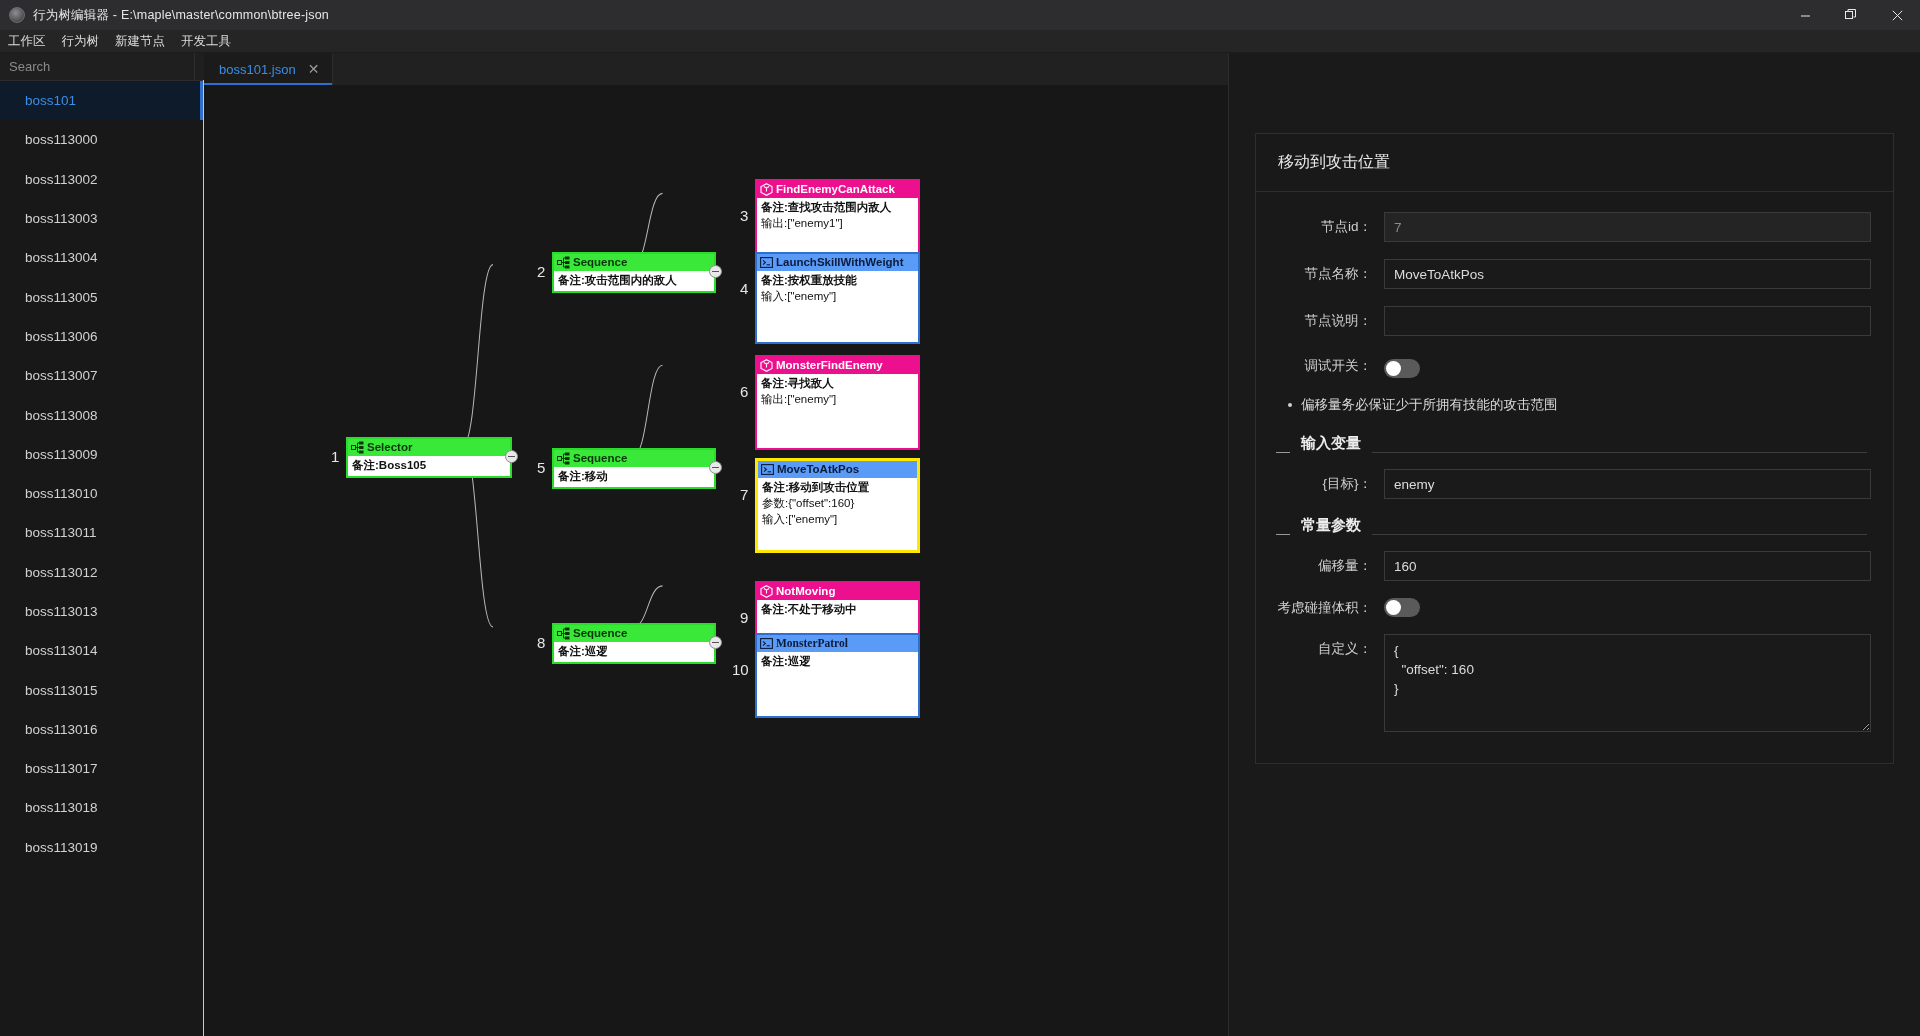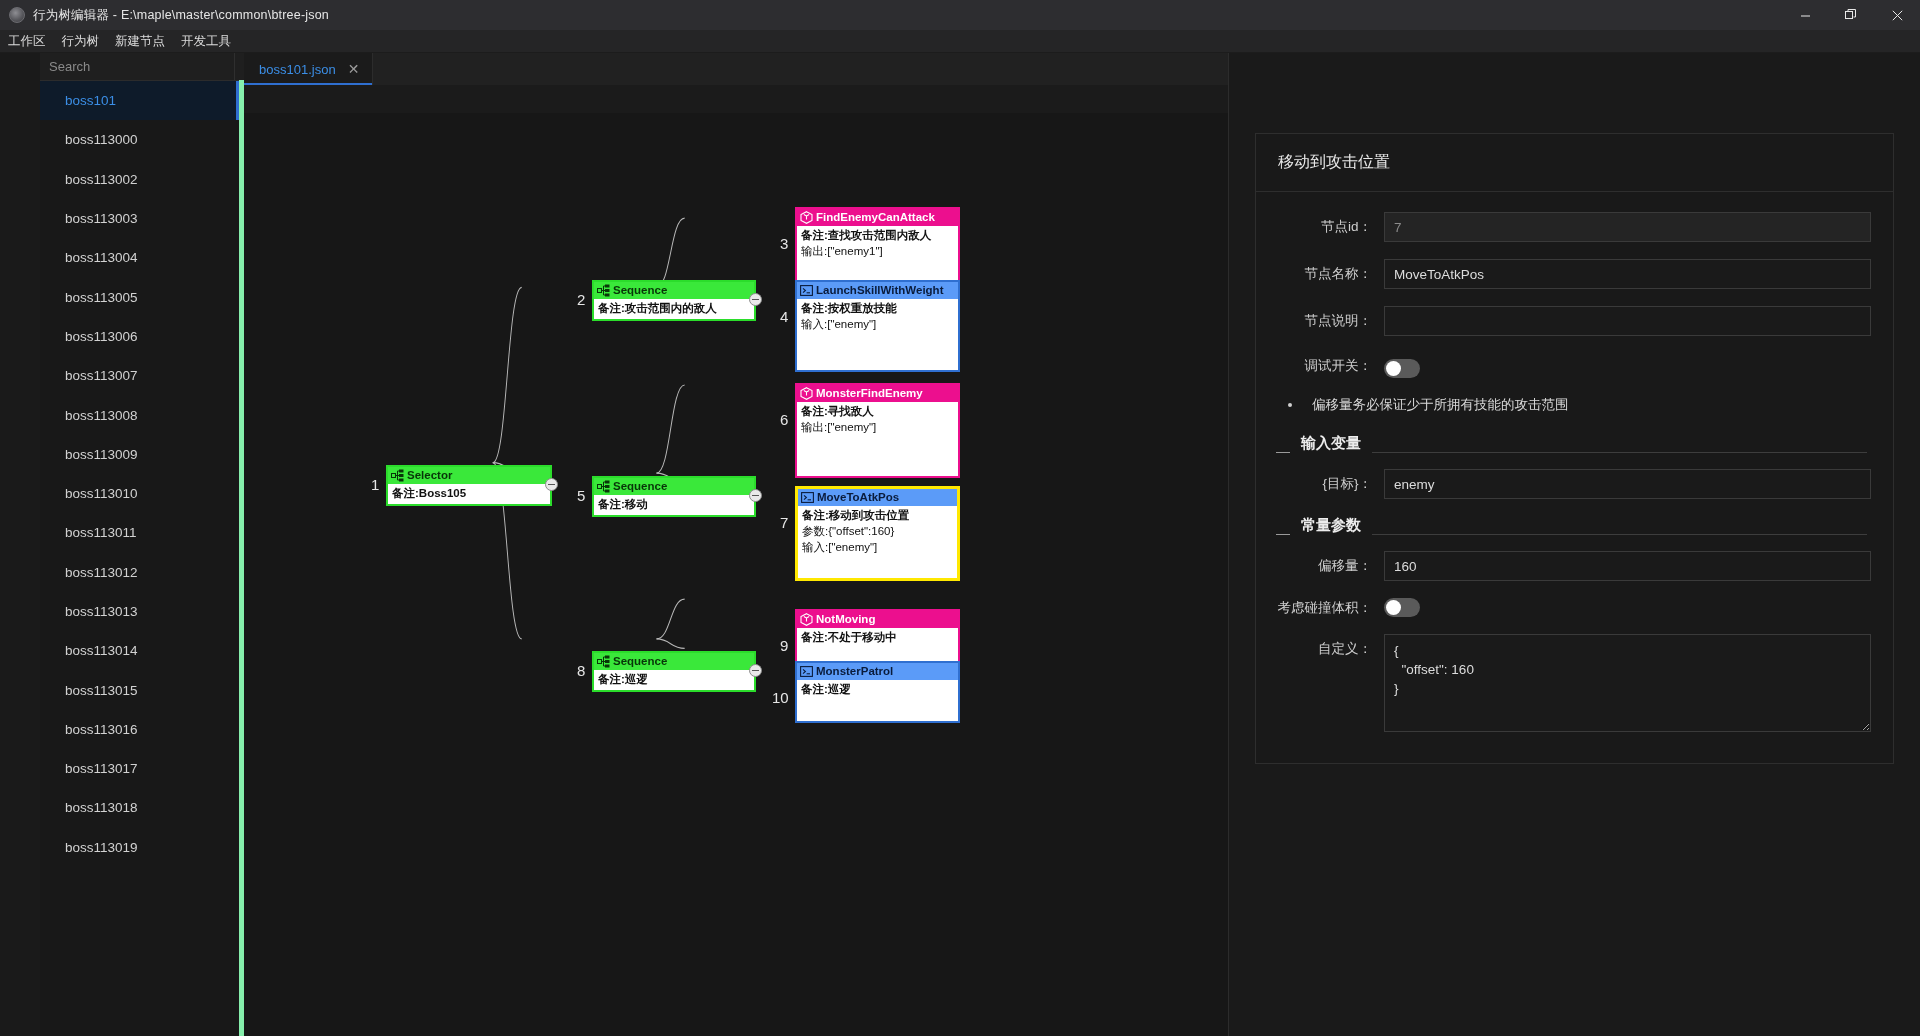--- a/index.html
+++ b/index.html
@@ -38,21 +38,21 @@
   .menu-item {
     font-size: 12.5px; color: #dcdcdc; padding: 3px 8px; line-height: 16px; white-space: nowrap;
   }
 
   
   .body { flex: 1 1 auto; display: flex; min-height: 0; }
 
   
   .sidebar {
     width: 204px; flex: 0 0 204px; background: #181818; display: flex; flex-direction: column;
-    border-right: 5px solid #86efac; min-height: 0; margin-left: 40px;
+    border-right: 1px solid #86efac; min-height: 0;
   }
   .search-row { height: 28px; flex: 0 0 28px; display: flex; background: #1f1f1f; border-bottom: 1px solid #2c2c2c; }
   .search-input {
     flex: 1 1 auto; background: #1f1f1f; border: none; outline: none; color: #cfcfcf;
     font-size: 13px; padding: 0 9px; font-family: inherit;
   }
   .search-input::placeholder { color: #8a8a8a; }
   .search-btn {
     width: 31px; flex: 0 0 31px; border-left: 1px solid #2f2f2f; display: flex;
     align-items: center; justify-content: center; background: #1f1f1f;
@@ -61,21 +61,21 @@
   .tree-item {
     height: 39.3px; display: flex; align-items: center; padding-left: 25px;
     font-size: 13.5px; color: #d2d2d2; position: relative;
   }
   .tree-item.selected { background: #0e1b2a; color: #3b8ee6; }
   .tree-item.selected::after {
     content: ""; position: absolute; right: 0; top: 0; bottom: 0; width: 3px; background: #2f6fd0;
   }
 
   
-  .canvas-wrap { flex: 1 1 auto; display: flex; flex-direction: column; min-width: 0; background: #1b1b1b; gap: 28px; }
+  .canvas-wrap { flex: 1 1 auto; display: flex; flex-direction: column; min-width: 0; background: #1b1b1b; }
   .tabstrip { height: 32px; flex: 0 0 32px; background: #212121; display: flex; align-items: stretch; }
   .tab {
     display: flex; align-items: center; gap: 12px; padding: 0 13px 0 15px;
     background: #1b1b1b; border-right: 1px solid #2c2c2c; position: relative;
   }
   .tab .tab-label { font-size: 13px; color: #3b8ee6; }
   .tab::after { content: ""; position: absolute; left: 0; right: 0; bottom: 0; height: 2px; background: #2f6fd0; }
   .tab .tab-close { color: #9a9a9a; font-size: 14px; line-height: 1; }
 
   .canvas { position: relative; flex: 1 1 auto; background: #171717; overflow: hidden; }
@@ -141,21 +141,21 @@
     font-family: inherit; line-height: 19px; white-space: pre;
   }
   .toggle {
     width: 36px; height: 19px; border-radius: 10px; background: #5a5a5a; position: relative;
     margin-top: 6px; display: inline-block;
   }
   .toggle .knob {
     position: absolute; left: 2px; top: 2px; width: 15px; height: 15px; border-radius: 50%;
     background: #ffffff;
   }
-  .hint-row { display: flex; align-items: center; gap: 20px; margin: 18px 0 20px 22px; }
+  .hint-row { display: flex; align-items: center; gap: 9px; margin: 18px 0 20px 22px; }
   .hint-dot { width: 4px; height: 4px; border-radius: 50%; background: #d0d0d0; flex: 0 0 4px; }
   .hint-text { font-size: 13.5px; color: #d8d8d8; }
   .section-head { display: flex; align-items: flex-end; gap: 11px; margin: 4px 0 16px 10px; }
   .section-dash { width: 14px; height: 1px; background: #9a9a9a; flex: 0 0 14px; }
   .section-title { font-size: 15px; color: #ededed; font-weight: bold; white-space: nowrap; }
   .section-rule { flex: 1 1 auto; height: 1px; background: #3d3d3d; margin-right: 4px; }
   .inline-toggle-row { display: flex; align-items: center; margin: 0 0 17px 0; }
   .inline-toggle-row .flabel { line-height: 19px; width: 118px; }
 </style>
 </head>
@@ -430,21 +430,21 @@
                 <path d="M6.5 0.7 L12 3.6 V9.4 L6.5 12.3 L1 9.4 V3.6 Z" fill="none" stroke="#fff" stroke-width="1.1"></path>
                 <path d="M6.5 5 L9.2 3.6 M6.5 5 L3.8 3.6 M6.5 5 V8.6" stroke="#fff" stroke-width="1.1" fill="none"></path>
               </svg>
               <span>NotMoving</span>
             </div>
             <div class="nbody">
               <div class="nline">备注:不处于移动中</div>
             </div>
           </div>
           <div class="node-index" style="left: 536px; top: 524px;">9</div>
-          <div class="node node-action" style="left: 551px; top: 548px; width: 165px; height: 62px;">
+          <div class="node node-action" style="left: 551px; top: 548px; width: 165px; height: 85px; font-family: Liberation Serif, serif;">
             <div class="nhead">
               <svg class="icon-act" viewBox="0 0 13 13">
                 <rect x="0.6" y="1.6" width="11.8" height="9.8" fill="none" stroke="#0a1c3c" stroke-width="1.1"></rect>
                 <path d="M3 4.4 L5.4 6.5 L3 8.6" fill="none" stroke="#0a1c3c" stroke-width="1.1"></path>
                 <line x1="6.6" y1="8.8" x2="10" y2="8.8" stroke="#0a1c3c" stroke-width="1.1"></line>
               </svg>
               <span>MonsterPatrol</span>
             </div>
             <div class="nbody">
               <div class="nline">备注:巡逻</div>

